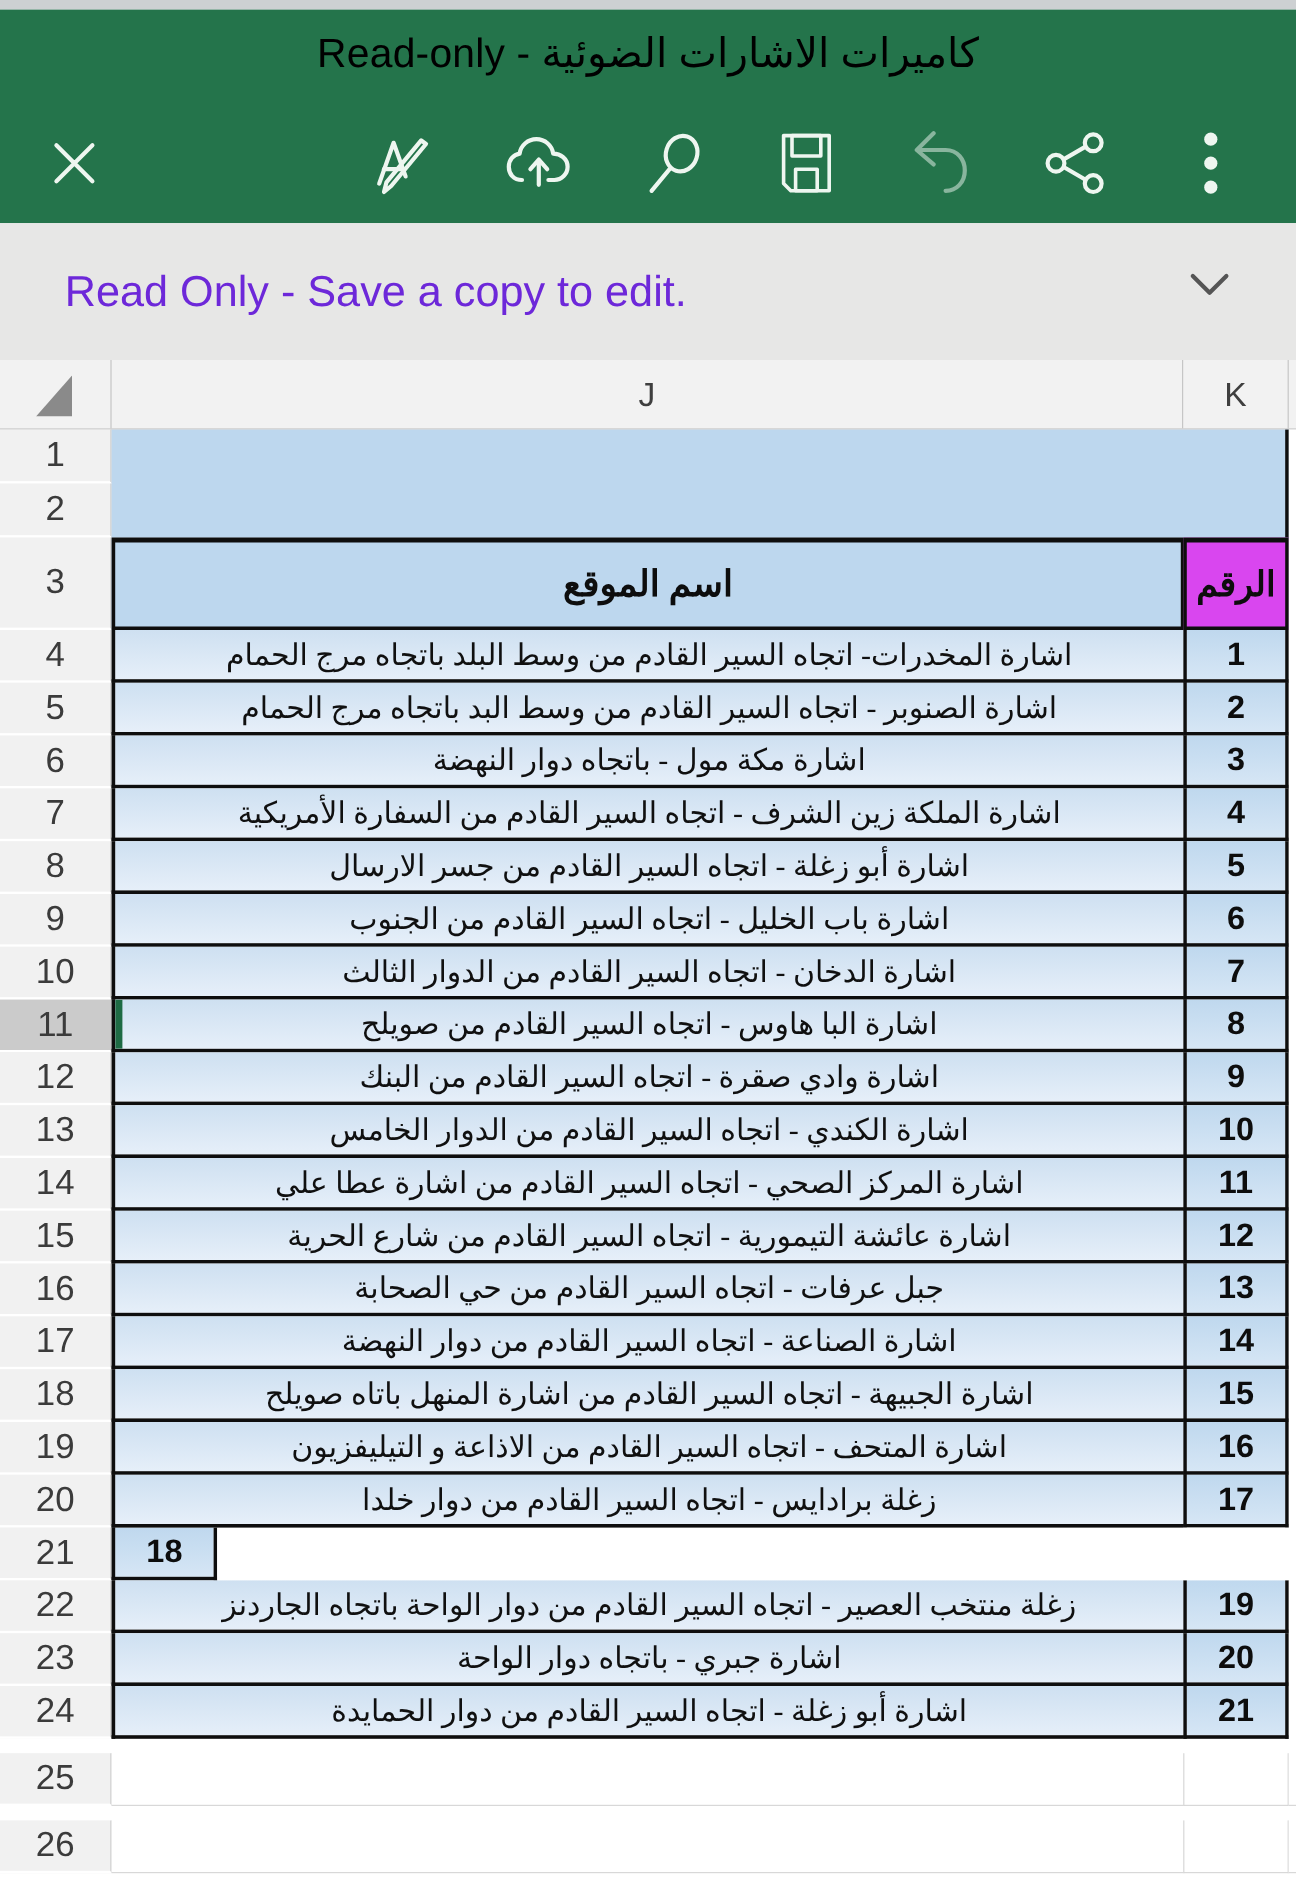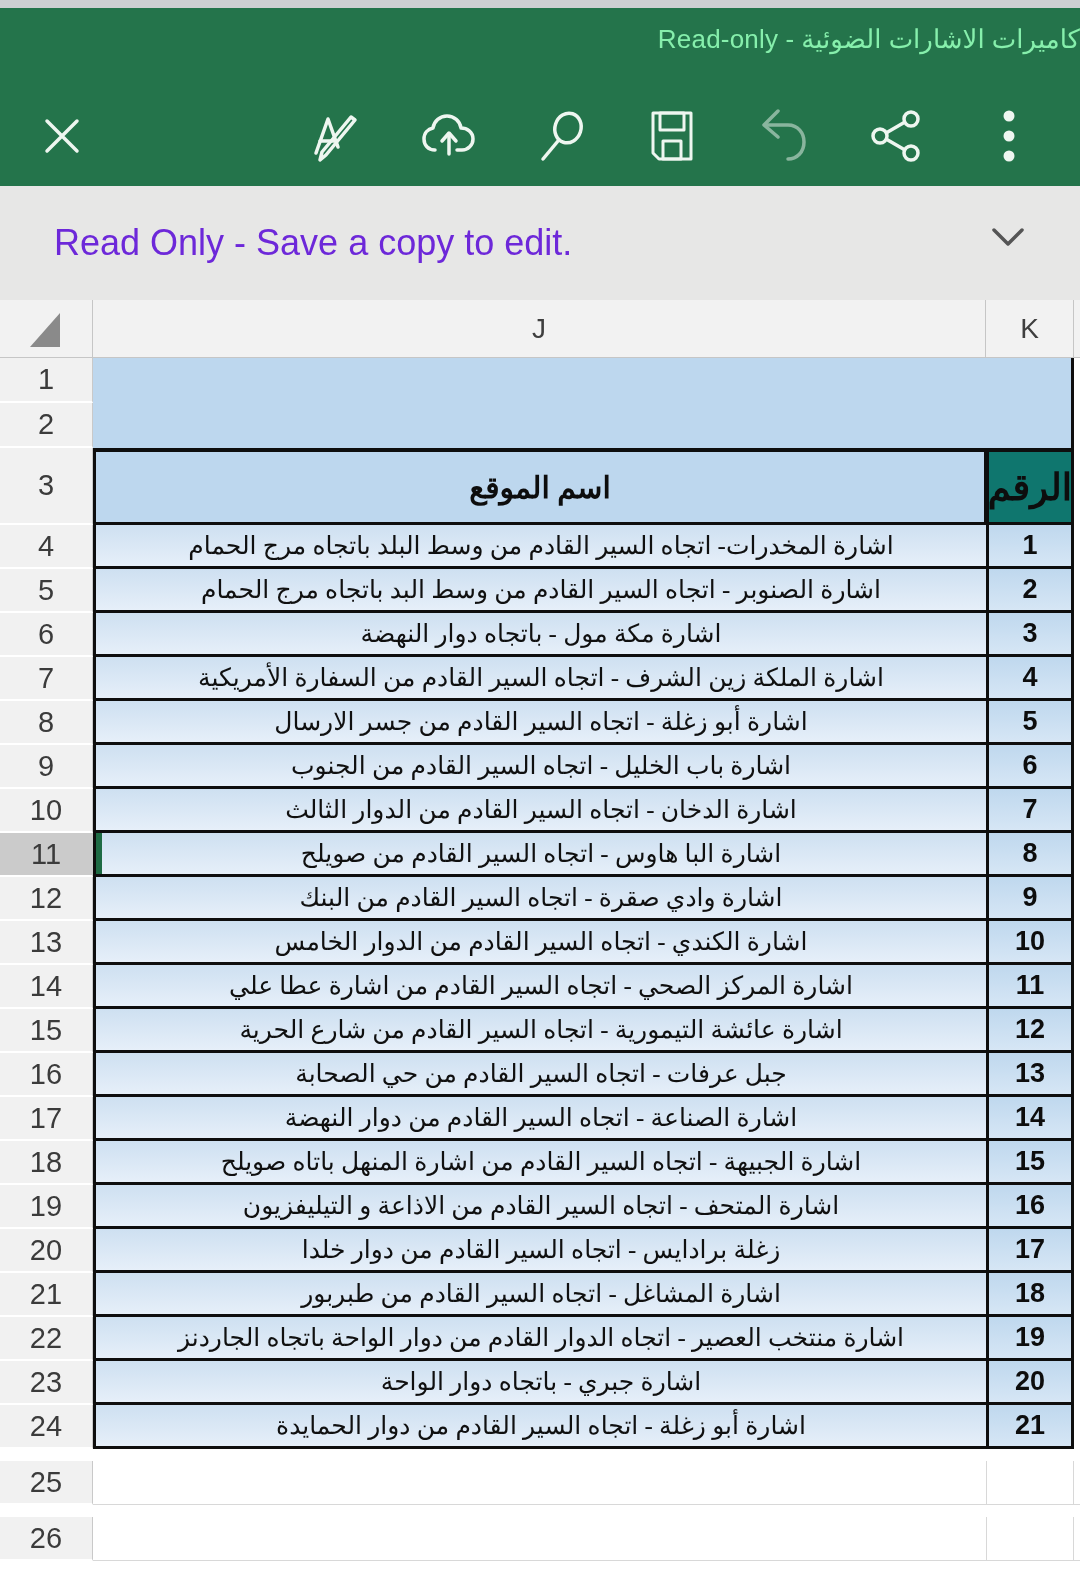--- a/index.html
+++ b/index.html
@@ -5,22 +5,22 @@
   html,body{margin:0;padding:0;background:#9e9e9e;}
   *{box-sizing:border-box;}
   .screen{position:relative;width:1080px;height:1572px;background:#ffffff;overflow:hidden;
           font-family:"Liberation Sans", sans-serif;}
 
   
   .status-strip{height:8px;background:#cdd0d2;}
 
   
   .appbar{position:relative;height:178px;background:#24744B;color:#f2f7f3;}
-  .doc-title{position:absolute;top:16px;left:0;right:0;text-align:right;
-             font-size:26px;letter-spacing:.2px;color:#86efac;}
+  .doc-title{position:absolute;top:16px;left:0;right:0;text-align:center;
+             font-size:34px;letter-spacing:.2px;color:#000000;}
   .tbtn{position:absolute;top:96px;width:64px;height:64px;background:none;border:none;padding:0;
         display:flex;align-items:center;justify-content:center;cursor:pointer;}
   .tbtn svg{display:block;}
   .dimmed{opacity:.5;}
 
   
   .banner{position:relative;height:114px;background:#e7e7e6;display:flex;align-items:center;}
   .banner-text{margin-left:54px;font-size:36px;color:#6d28d9;}
   .banner-chevron{position:absolute;right:52px;top:38px;}
 
@@ -46,23 +46,23 @@
   .mergedrow .gcell{height:45px;width:93px;}
   .blue-merged{width:893px;background:#bdd7ee;border-right:3px solid #0e0e0e;width:981px;}
   .sliver{flex:1;background:#ffffff;}
 
   
   .hrow{display:flex;height:77px;}
   .hrow .gcell{height:77px;}
   .hcell-name{width:893px;background:#bdd7ee;border:3px solid #0e0e0e;border-top-width:4px;border-right-width:2px;
               display:flex;align-items:center;justify-content:center;
               font-family:"Liberation Serif", serif;font-weight:bold;font-size:30px;color:#0d0d0d;}
-  .hcell-num{width:88px;background:#0f766e;border:3px solid #0e0e0e;border-top-width:4px;
+  .hcell-num{width:88px;background:#d946ef;border:3px solid #0e0e0e;border-top-width:4px;
              display:flex;align-items:center;justify-content:center;
-             font-family:"Liberation Serif", serif;font-weight:bold;font-size:37px;color:#0d0d0d;}
+             font-family:"Liberation Serif", serif;font-weight:bold;font-size:29px;color:#0d0d0d;}
 
   
   .trow{display:flex;height:44px;}
   .trow .gcell{height:44px;}
   .cj{position:relative;width:893px;border-left:3px solid #0e0e0e;border-bottom:3px solid #0e0e0e;
       background:linear-gradient(180deg,#cee0f1 0%,#e6eff9 100%);
       display:flex;align-items:center;justify-content:center;
       font-family:"Liberation Serif", serif;font-size:25px;color:#101010;white-space:nowrap;overflow:hidden;}
   .ck{width:88px;border-left:3px solid #0e0e0e;border-right:3px solid #0e0e0e;border-bottom:3px solid #0e0e0e;
       background:linear-gradient(180deg,#bfd8ee 0%,#d6e6f5 100%);
@@ -285,27 +285,26 @@
           <div class="sliver"></div>
         </div>
         <div class="trow">
           <div class="gcell">20</div>
           <div class="cj" dir="rtl">زغلة برادايس - اتجاه السير القادم من دوار خلدا</div>
           <div class="ck">17</div>
           <div class="sliver"></div>
         </div>
         <div class="trow">
           <div class="gcell">21</div>
-          <div class="cj" dir="rtl">اشارة المشاغل - اتجاه السير القادم من طبربور</div>
           <div class="ck">18</div>
           <div class="sliver"></div>
         </div>
         <div class="trow">
           <div class="gcell">22</div>
-          <div class="cj" dir="rtl">اشارة منتخب العصير - اتجاه الدوار القادم من دوار الواحة باتجاه الجاردنز</div>
+          <div class="cj" dir="rtl">زغلة منتخب العصير - اتجاه السير القادم من دوار الواحة باتجاه الجاردنز</div>
           <div class="ck">19</div>
           <div class="sliver"></div>
         </div>
         <div class="trow">
           <div class="gcell">23</div>
           <div class="cj" dir="rtl">اشارة جبري - باتجاه دوار الواحة</div>
           <div class="ck">20</div>
           <div class="sliver"></div>
         </div>
         <div class="trow">

